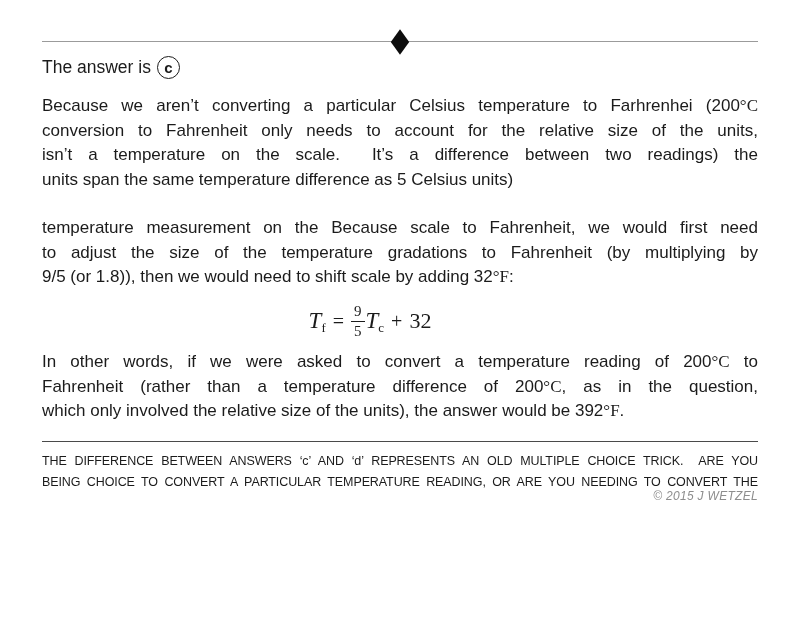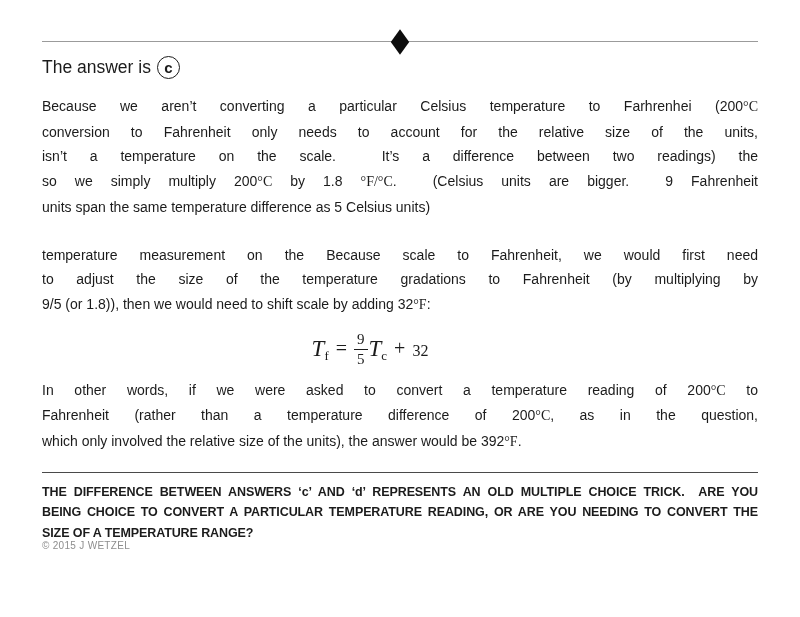--- a/index.html
+++ b/index.html
@@ -19,46 +19,46 @@
     position:absolute; left:50%; top:50%;
     width:13px; height:13px; background:#0d0d0d;
     transform:translate(-50%,-50%) scaleY(1.38) rotate(45deg);
   }
   .answer-line { margin-top:12px; height:26px; font-size:17.5px; display:flex; align-items:center; }
   .answer-circle {
     display:inline-flex; align-items:center; justify-content:center;
     width:23px; height:23px; border:1.6px solid #1b1b1b; border-radius:50%;
     margin-left:6px; font-weight:bold; font-size:15px; line-height:1;
   }
-  .para { font-size:14px; line-height:24.7px; }
+  .para { font-size:17px; line-height:24.7px; }
   .p1 { margin-top:14px; }
   .p2 { margin-top:23px; }
   .p3 { margin-top:6px; }
   .ln { width:716px; }
   .just { text-align:justify; text-align-last:justify; }
   .u { font-family:"Liberation Serif", serif; }
   
   .formula-row { margin-top:14px; height:40px; text-align:center; }
   .formula {
     display:inline-block; transform:translateX(-30px);
     font-family:Liberation Serif, serif; white-space:nowrap;
   }
   .fvar { font-style:italic; font-size:23px; }
   .fsub { font-size:13px; vertical-align:-4px; }
   .feq { font-size:20px; padding:0 7px; }
   .frac { display:inline-block; vertical-align:-0.55em; text-align:center; font-size:15px; line-height:1; margin-right:1px; }
   .frac .num { display:block; padding:0 3px 2px; border-bottom:1.4px solid #1b1b1b; }
   .frac .den { display:block; padding-top:2px; }
-  .fconst { font-size:16px; }
+  .fconst { font-size:22px; }
   
   .bottom-rule { margin-top:17px; height:1px; background:#4a4a4a; }
-  .footer { margin-top:9px; font-size:12.5px; line-height:20.5px; letter-spacing:-0.1px;font-weight:bold; }
+  .footer { margin-top:9px; font-size:12.5px; line-height:20.5px; letter-spacing:-0.1px; }
   .copyright {
-    margin-top:-3px; text-align:left;
-    font-size:10px; letter-spacing:0.3px; color:#8d8d8d;
+    margin-top:-3px; text-align:right;
+    font-style:italic; font-size:12px; letter-spacing:0.3px; color:#8d8d8d;
   }
 </style>
 </head>
 <body>
 
 <div class="page">
 
   <div class="top-rule">
     <span class="diamond"></span>
   </div>
@@ -67,21 +67,20 @@
     <span>The answer is</span>
     <span class="answer-circle">
       <span>c</span>
     </span>
   </div>
 
   <div class="para p1">
     <div class="ln just"><span>Because we aren’t converting a particular Celsius temperature to Farhrenhei (200</span><span class="u">°C</span></div>
     <div class="ln just"><span>conversion to Fahrenheit only needs to account for the relative size of the units,</span></div>
     <div class="ln just"><span>isn’t a temperature on the scale.&nbsp; It’s a difference between two readings) the</span></div>
-    <div class="ln just"><span>so we simply multiply 200</span><span class="u">°C</span><span> by 1.8 </span><span class="u">°F/°C</span><span>.&nbsp; (Celsius units are bigger.&nbsp; 9 Fahrenheit</span></div>
     <div class="ln"><span>units span the same temperature difference as 5 Celsius units)</span></div>
   </div>
 
   <div class="para p2">
     <div class="ln just"><span>temperature measurement on the Because scale to Fahrenheit, we would first need</span></div>
     <div class="ln just"><span>to adjust the size of the temperature gradations to Fahrenheit (by multiplying by</span></div>
     <div class="ln"><span>9/5 (or 1.8)), then we would need to shift scale by adding 32</span><span class="u">°F</span><span>:</span></div>
   </div>
 
   <div class="formula-row">
@@ -92,18 +91,17 @@
     <div class="ln just"><span>In other words, if we were asked to convert a temperature reading of 200</span><span class="u">°C</span><span> to</span></div>
     <div class="ln just"><span>Fahrenheit (rather than a temperature difference of 200</span><span class="u">°C</span><span>, as in the question,</span></div>
     <div class="ln"><span>which only involved the relative size of the units), the answer would be 392</span><span class="u">°F</span><span>.</span></div>
   </div>
 
   <div class="bottom-rule"></div>
 
   <div class="footer">
     <div class="ln just">THE DIFFERENCE BETWEEN ANSWERS ‘c’ AND ‘d’ REPRESENTS AN OLD MULTIPLE CHOICE TRICK.&nbsp; ARE YOU</div>
     <div class="ln just">BEING CHOICE TO CONVERT A PARTICULAR TEMPERATURE READING, OR ARE YOU NEEDING TO CONVERT THE</div>
-    <div class="ln">SIZE OF A TEMPERATURE RANGE?</div>
   </div>
 
   <div class="copyright">© 2015 J WETZEL</div>
 
 </div>
 
 </body></html>

